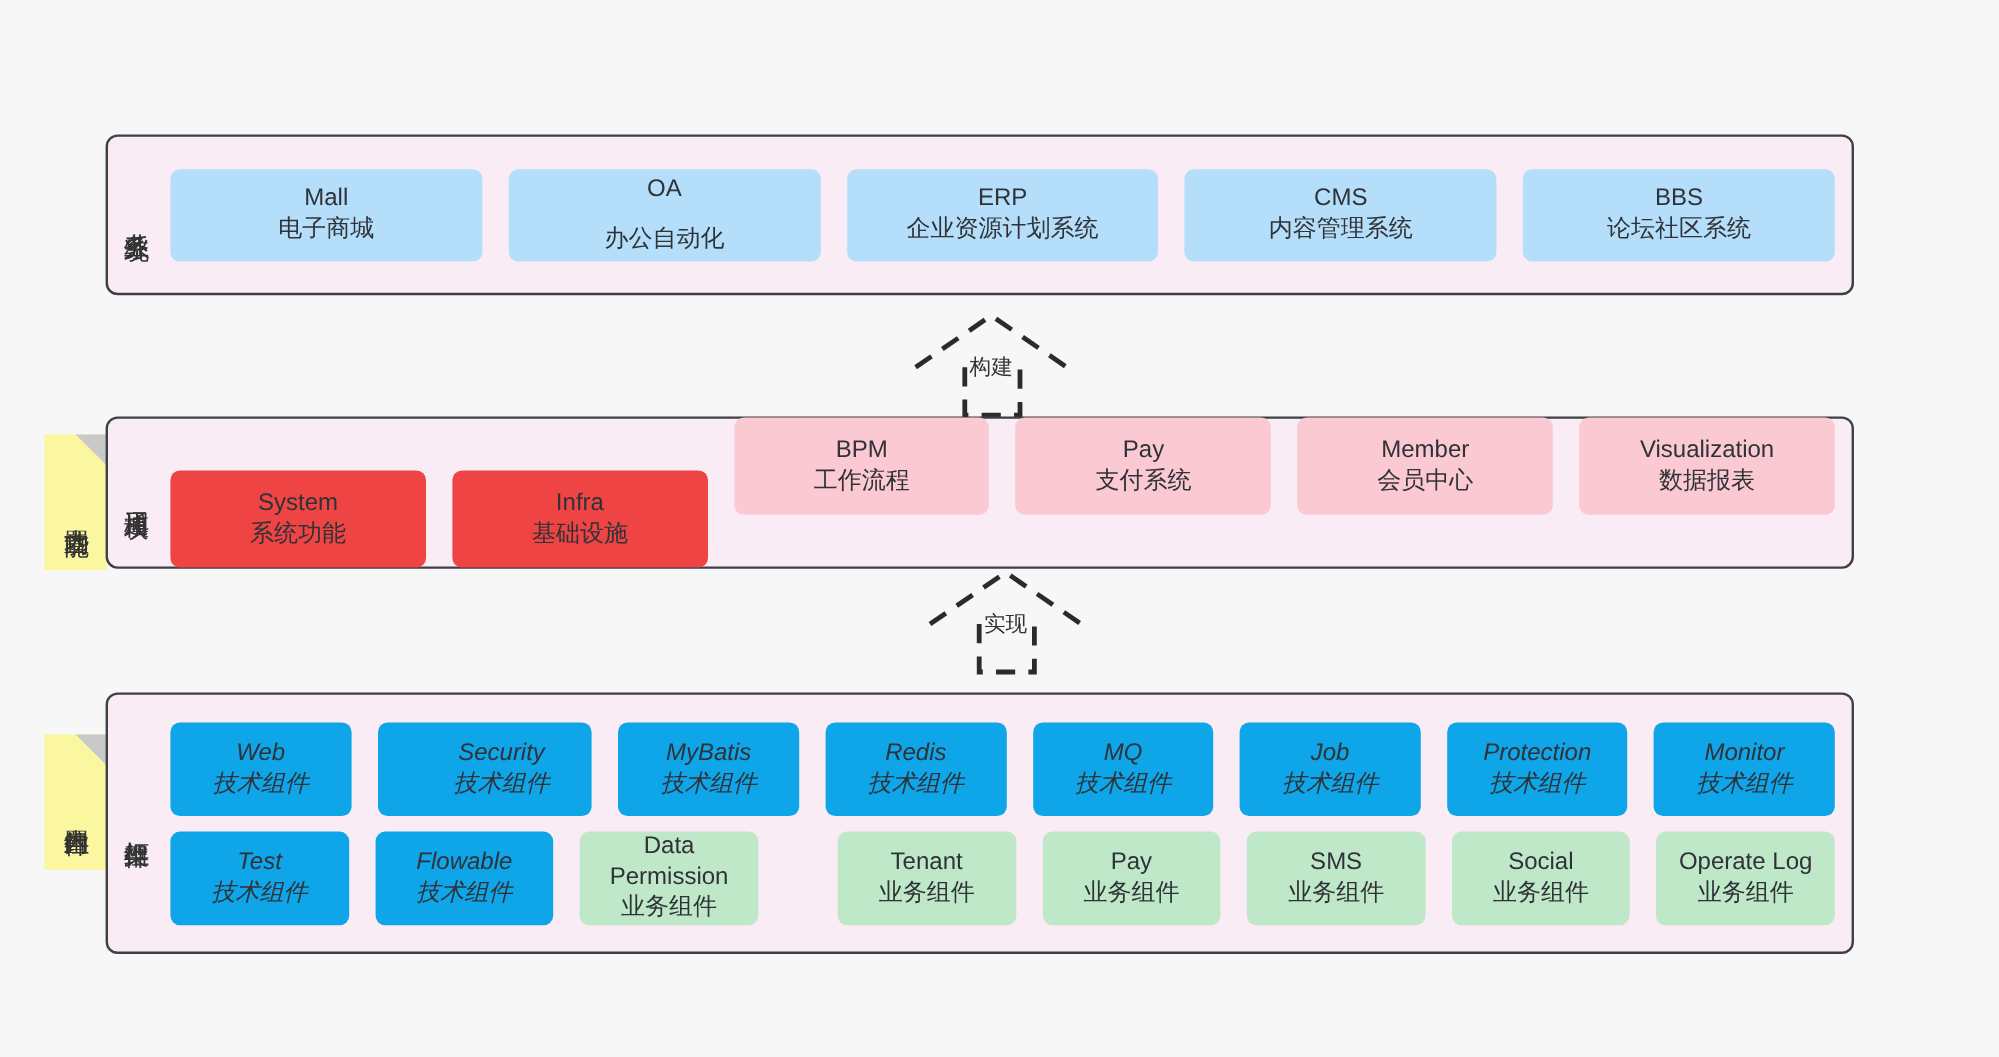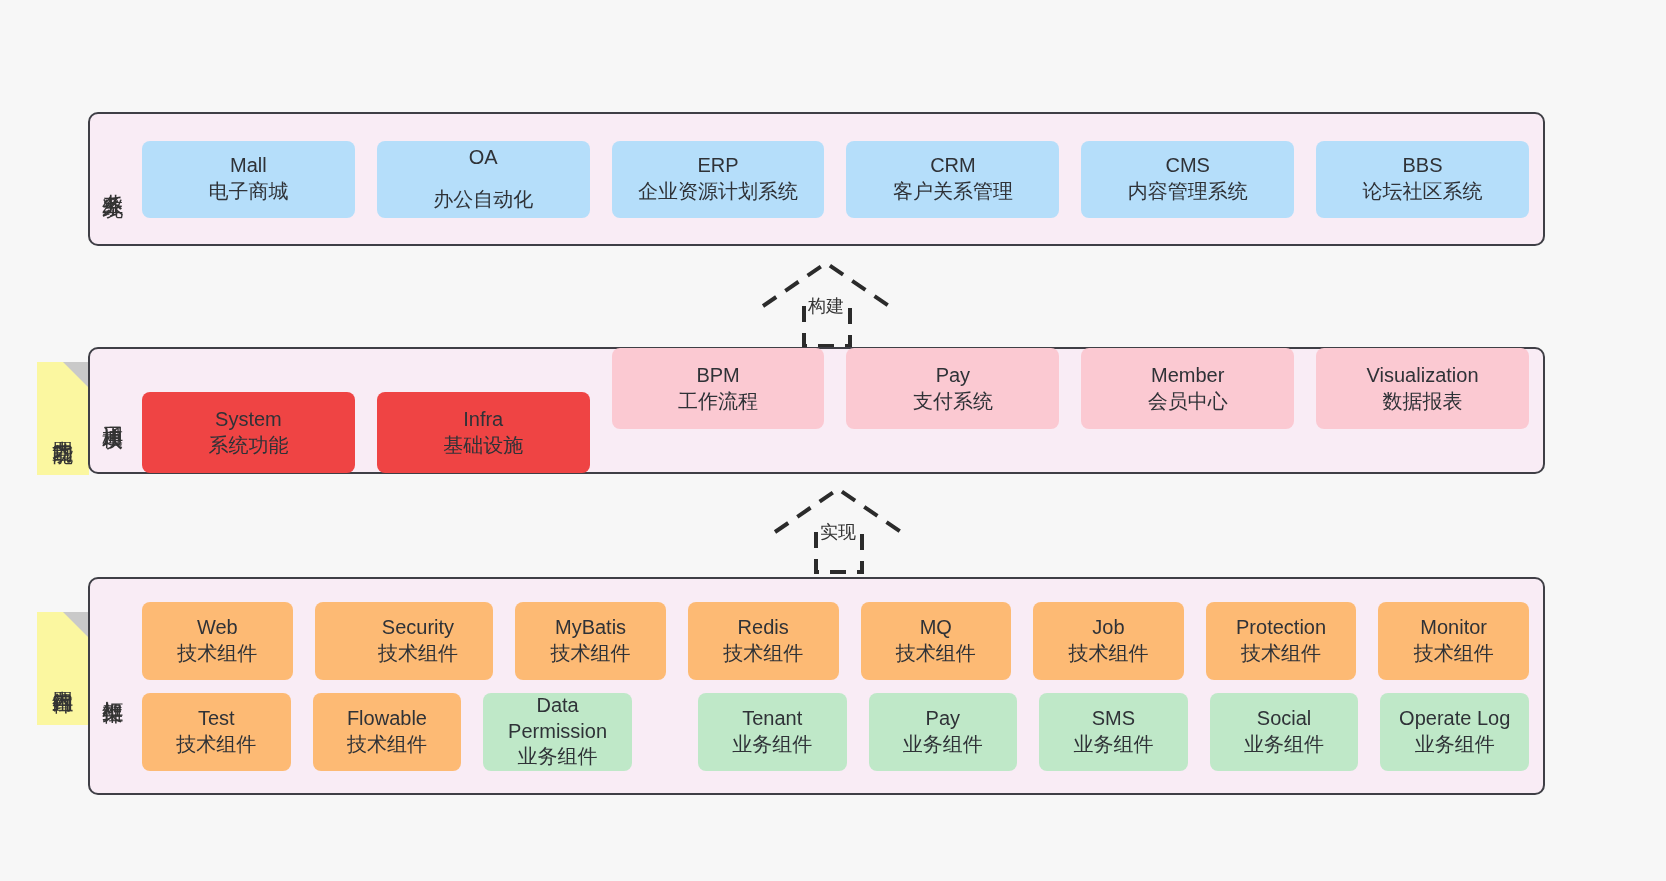--- a/index.html
+++ b/index.html
@@ -74,21 +74,21 @@
     padding: 6px 4px;
     box-sizing: border-box;
   }
   .cell .t1 { display: block; }
   .cell .t2 { display: block; }
 
   
   .c-blue       { background: #b5defa; }
   .c-red        { background: #ef4444; margin-top: 44px; }
   .c-pink       { background: #fbc9d2; }
-  .c-green      { background: #fdba74; }
+  .c-green      { background: #0ea5e9; font-style: italic; }
   .c-lightgreen { background: #bfe8c8; }
 
   
   .tag {
     position: absolute;
     background: #fbf7a0;
     display: flex;
     align-items: center;
     justify-content: center;
     font-size: 21px;
@@ -140,24 +140,20 @@
             <span class="t1">Mall</span>
             <span class="t2">电子商城</span>
           </div>
           <div class="cell c-blue" style="height: 77px; gap: 16px;">
             <span class="t1">OA</span>
             <span class="t2">办公自动化</span>
           </div>
           <div class="cell c-blue" style="height: 77px;">
             <span class="t1">ERP</span>
             <span class="t2">企业资源计划系统</span>
-          </div>
-          <div class="cell c-blue" style="height: 77px;">
-            <span class="t1">CRM</span>
-            <span class="t2">客户关系管理</span>
           </div>
           <div class="cell c-blue" style="height: 77px;">
             <span class="t1">CMS</span>
             <span class="t2">内容管理系统</span>
           </div>
           <div class="cell c-blue" style="height: 77px;">
             <span class="t1">BBS</span>
             <span class="t2">论坛社区系统</span>
           </div>
         </div>
@@ -202,21 +198,21 @@
             <span class="t2">会员中心</span>
           </div>
           <div class="cell c-pink" style="height: 81px;">
             <span class="t1">Visualization</span>
             <span class="t2">数据报表</span>
           </div>
         </div>
     </div>
   </div>
 
-  <div class="arrow" style="left:772px; top:484px; width:140px; height:92px;text-decoration:underline;">
+  <div class="arrow" style="left:772px; top:472px; width:140px; height:92px;text-decoration:underline;">
     <svg width="140" height="92" viewBox="0 0 140 92">
       <polyline points="3,48 66,5 129,48" fill="none" stroke="#2b2b2b" stroke-width="4" stroke-dasharray="16 11" stroke-linecap="butt"></polyline>
       <polyline points="44,48 44,88 90,88 90,48" fill="none" stroke="#2b2b2b" stroke-width="4" stroke-dasharray="16 11" stroke-linecap="butt"></polyline>
     </svg>
     <span class="arrow-label" style="left:48px; top:36px;">实现</span>
   </div>
 
   <div class="tag" id="tag-framework" style="left:37px; top:612px; width:52px; height:113px;">
     <span class="fold"></span>
     <span>内置组件</span>

